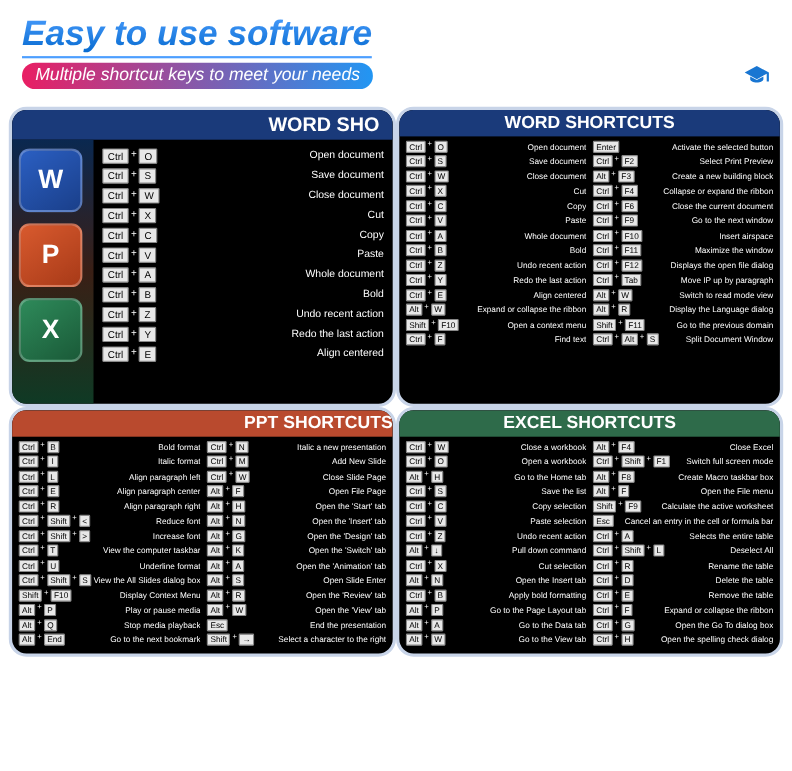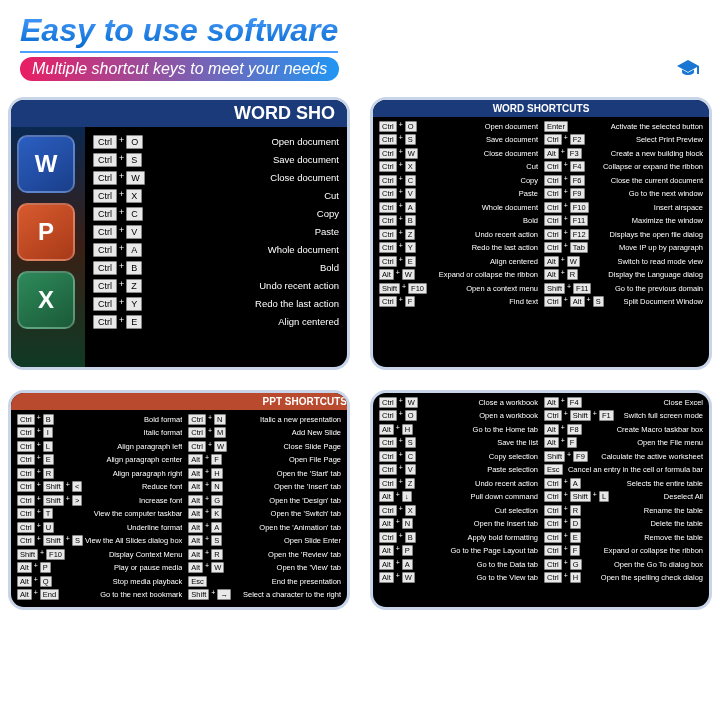--- a/index.html
+++ b/index.html
@@ -7,23 +7,23 @@
   .header { padding: 12px 20px 6px; }
   .title { font-size: 32px; font-weight: bold; font-style: italic;
            background: linear-gradient(180deg,#4d9fff 0%,#0066cc 100%);
            -webkit-background-clip: text; -webkit-text-fill-color: transparent;
            border-bottom: 2px solid #4d9fff; display: inline-block; padding-bottom: 2px; }
   .subtitle-row { display:flex; align-items:center; justify-content:space-between; margin-top:4px;}
   .subtitle { display:inline-block; background: linear-gradient(90deg,#e91e63,#2196f3);
               color:#fff; font-size:16px; padding:3px 12px; border-radius:12px; font-style:italic;}
   .grad-icon { width:24px; height:24px; }
   .grad-icon svg { fill:#1976d2; }
-  .grid { display:grid; grid-template-columns: 1fr 1fr; gap:20px; padding:10px 8px; }
+  .grid { display:grid; grid-template-columns: 1fr 1fr; gap:0; padding:10px 8px; }
   .panel { border-radius:16px; overflow:hidden; background:#000; border:3px solid #c8d4e8; }
-  .panel-hdr { text-align:center; color:#fff; font-weight:bold; padding:3px 0; font-size:10px;}
+  .panel-hdr { text-align:center; color:#fff; font-weight:bold; padding:3px 0; font-size:16px;}
   .hdr-blue { background:#1a3a7a; } .hdr-red { background:#b94a2e;text-align:right; } .hdr-green { background:#2e6b4a; }
   .body-zoom .panel-hdr { text-align:right; padding-right:12px; font-size:18px; background:#1a3a7a;}
   .tbl { display:flex; padding:3px 6px 6px; gap:6px; }
   .col { flex:1; display:flex; flex-direction:column; gap:1.5px; }
   .row { display:flex; align-items:center; gap:2px; font-size:8px; line-height:1.2; min-height:12px;}
   .keys { display:flex; gap:1px; white-space:nowrap; }
   .key { background:#e8e8e8; color:#000; border:0.5px solid #888; padding:0 2px; font-size:7.5px; border-radius:1px; min-width:10px; text-align:center;}
   .plus { color:#fff; font-size:7px; padding:0 1px; }
   .desc { color:#fff; flex:1; text-align:right; font-size:7.5px; overflow:hidden; white-space:nowrap;}
   
@@ -625,20 +625,21 @@
               <span class="plus">+</span>
               <span class="key">→</span>
             </span>
             <span class="desc">Select a character to the right</span>
           </div>
         </div>
     </div>
   </div>
 
   <div class="panel">
+    <div class="panel-hdr hdr-green">EXCEL SHORTCUTS</div>
     <div class="tbl">
       <div class="col">
           <div class="row">
             <span class="keys">
               <span class="key">Ctrl</span>
               <span class="plus">+</span>
               <span class="key">W</span>
             </span>
             <span class="desc">Close a workbook</span>
           </div>

